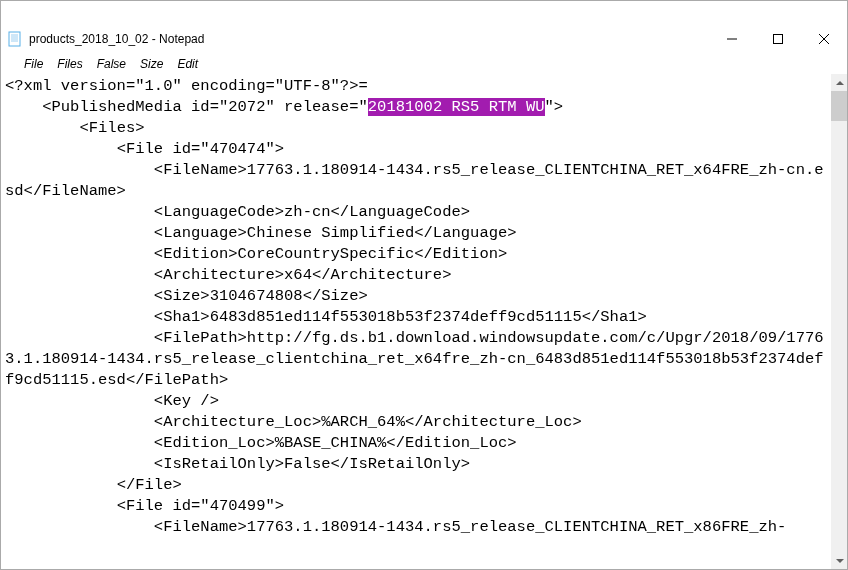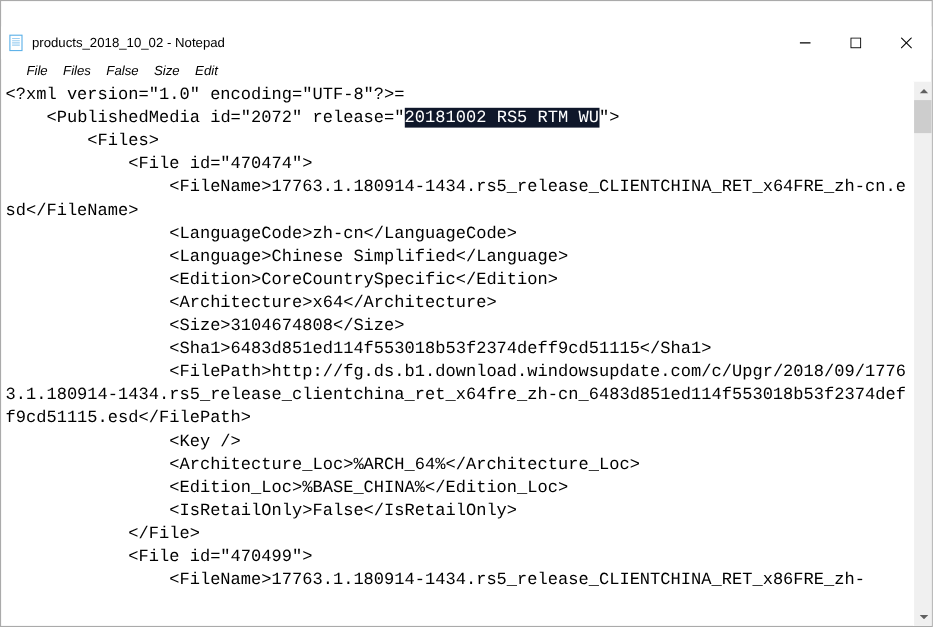--- a/index.html
+++ b/index.html
@@ -77,21 +77,21 @@
       padding: 2px 4px;
       font-family: Consolas, "Courier New", monospace;
       font-size: 15.5px;
       line-height: 21px;
       color: #000;
       white-space: pre-wrap;
       word-break: break-all;
       overflow: hidden;
     }
     .highlight {
-      background: #0f172a;
+      background: #a21caf;
       color: #fff;
     }
     .scrollbar-v {
       width: 17px;
       background: #f0f0f0;
       position: relative;
       border-left: 1px solid #fff;
     }
     .scroll-arrow {
       width: 17px;

